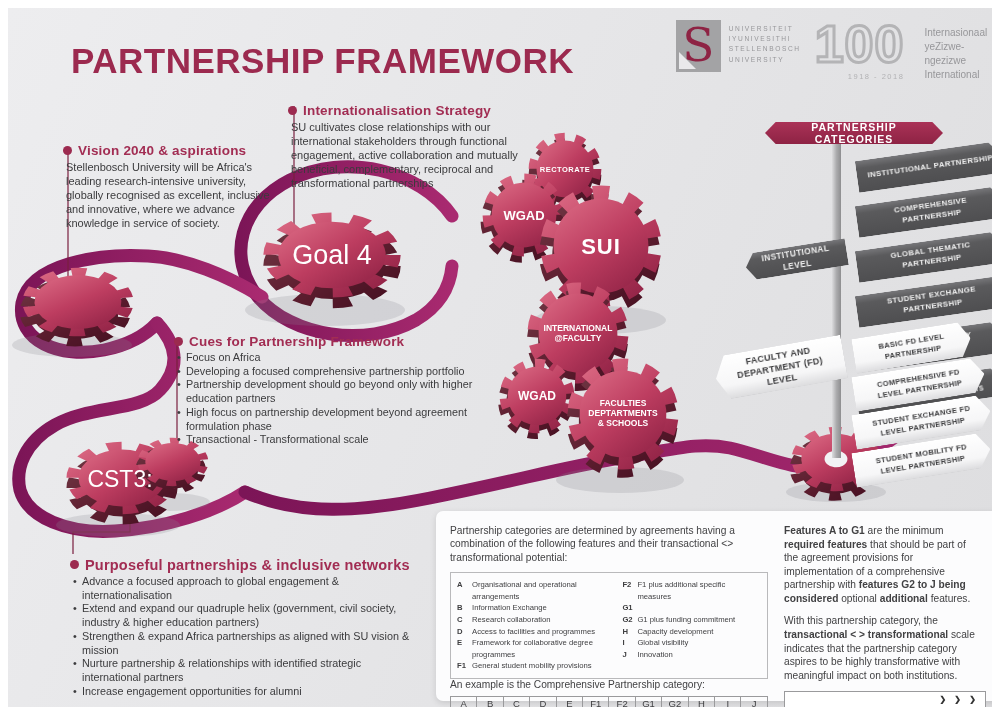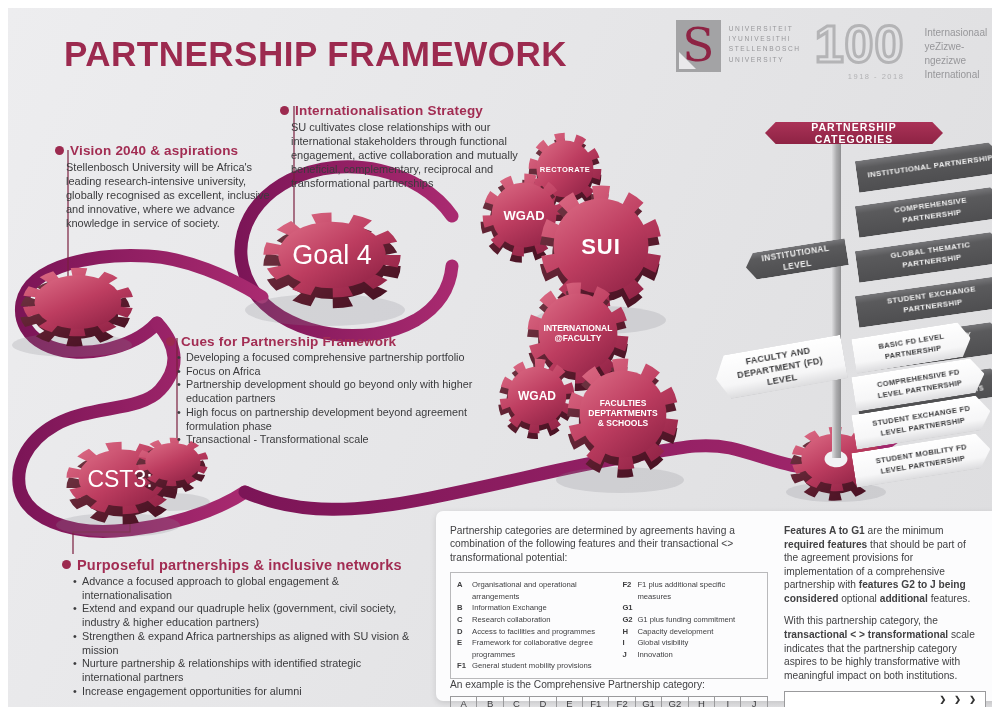--- a/index.html
+++ b/index.html
@@ -5,35 +5,35 @@
   html,body{margin:0;padding:0;background:#fff;}
   *{box-sizing:border-box;font-family:"Liberation Sans",sans-serif;}
   .canvas{position:relative;width:1000px;height:707px;overflow:hidden;
     background:linear-gradient(115deg,#ededef 0%,#e6e6e8 45%,#dddddf 100%);
     border-left:8px solid #fff;border-top:8px solid #fff;border-right:8px solid #fff;}
   .scene{position:absolute;left:-8px;top:-8px;z-index:1;}
   .gt{}
   .gu{filter:brightness(.5);}
   
   .title{position:absolute;left:48px;top:18px;font-size:35px;font-weight:bold;
-    color:#9c2a4f;letter-spacing:.5px;z-index:3;margin:8px;}
+    color:#9c2a4f;letter-spacing:.5px;z-index:3;margin:15px;}
   
   .logo{position:absolute;left:668px;top:12px;display:flex;align-items:flex-start;z-index:3;}
   .su-mark{width:52px;height:52px;background:#a3a3a5;position:relative;display:flex;align-items:center;justify-content:center;}
   .su-mark::after{content:"";position:absolute;left:3px;bottom:3px;width:17px;height:17px;
     background:#e9e9eb;clip-path:polygon(0 0,0 100%,100% 100%);}
   .su-s{font-family:"DejaVu Serif",serif;font-size:47px;line-height:1;color:#8e2344;position:relative;top:-2px;}
   .uni-lines{margin-left:8px;margin-top:4px;font-size:6.6px;letter-spacing:1.6px;color:#97979a;line-height:1.55;}
   .cent{margin-left:14px;position:relative;top:-2px;text-align:right;}
   .cent .n100{font-size:52px;line-height:1;font-weight:bold;color:transparent;-webkit-text-stroke:3px #b4b4b6;letter-spacing:1px;}
   .cent .yrs{font-size:7.5px;color:#b2b2b4;letter-spacing:1.5px;margin-top:2px;}
   .intl-lines{margin-left:20px;margin-top:6px;font-size:10px;color:#97979a;line-height:1.4;}
   
   .sec{position:absolute;z-index:3;}
-  .sec h2{position:relative;margin:0 0 2px 4px;font-size:13.5px;color:#a22d53;letter-spacing:.2px;}
+  .sec h2{position:relative;margin:0 0 2px 12px;font-size:13.5px;color:#a22d53;letter-spacing:.2px;}
   .sec h2 .dot{position:absolute;left:-15px;top:3px;width:9px;height:9px;border-radius:50%;background:#9c2a4f;}
   .sec .body{font-size:11px;color:#3b3b3d;line-height:1.28;}
   .sec ul{margin:2px 0 0 0;padding:0;list-style:none;}
   .sec li{position:relative;padding-left:9px;font-size:10.8px;color:#3b3b3d;line-height:1.27;}
   .sec li::before{content:"•";position:absolute;left:0;top:0;color:#3b3b3d;}
   #sec-vision{left:58px;top:135px;width:212px;}
   #sec-strategy{left:283px;top:95px;width:250px;}
   #sec-cues{left:169px;top:326px;width:300px;}
   #sec-purposeful{left:65px;top:549px;width:345px;}
   #sec-purposeful h2{font-size:14.5px;}
@@ -214,22 +214,22 @@
   </div>
 
   <div class="sec" id="sec-strategy">
     <h2><span class="dot"></span><span>Internationalisation Strategy</span></h2>
     <div class="body">SU cultivates close relationships with our international stakeholders through functional engagement, active collaboration and mutually beneficial, complementary, reciprocal and transformational partnerships</div>
   </div>
 
   <div class="sec" id="sec-cues">
     <h2><span class="dot"></span><span>Cues for Partnership Framework</span></h2>
     <ul>
+      <li>Focus on Africa</li>
       <li>Developing a focused comprehensive partnership portfolio</li>
-      <li>Focus on Africa</li>
       <li>Partnership development should go beyond only with higher education partners</li>
       <li>High focus on partnership development beyond agreement formulation phase</li>
       <li>Transactional - Transformational scale</li>
     </ul>
   </div>
 
   <div class="sec" id="sec-purposeful">
     <h2><span class="dot"></span><span>Purposeful partnerships &amp; inclusive networks</span></h2>
     <ul>
       <li>Advance a focused approach to global engagement &amp; internationalisation</li>

